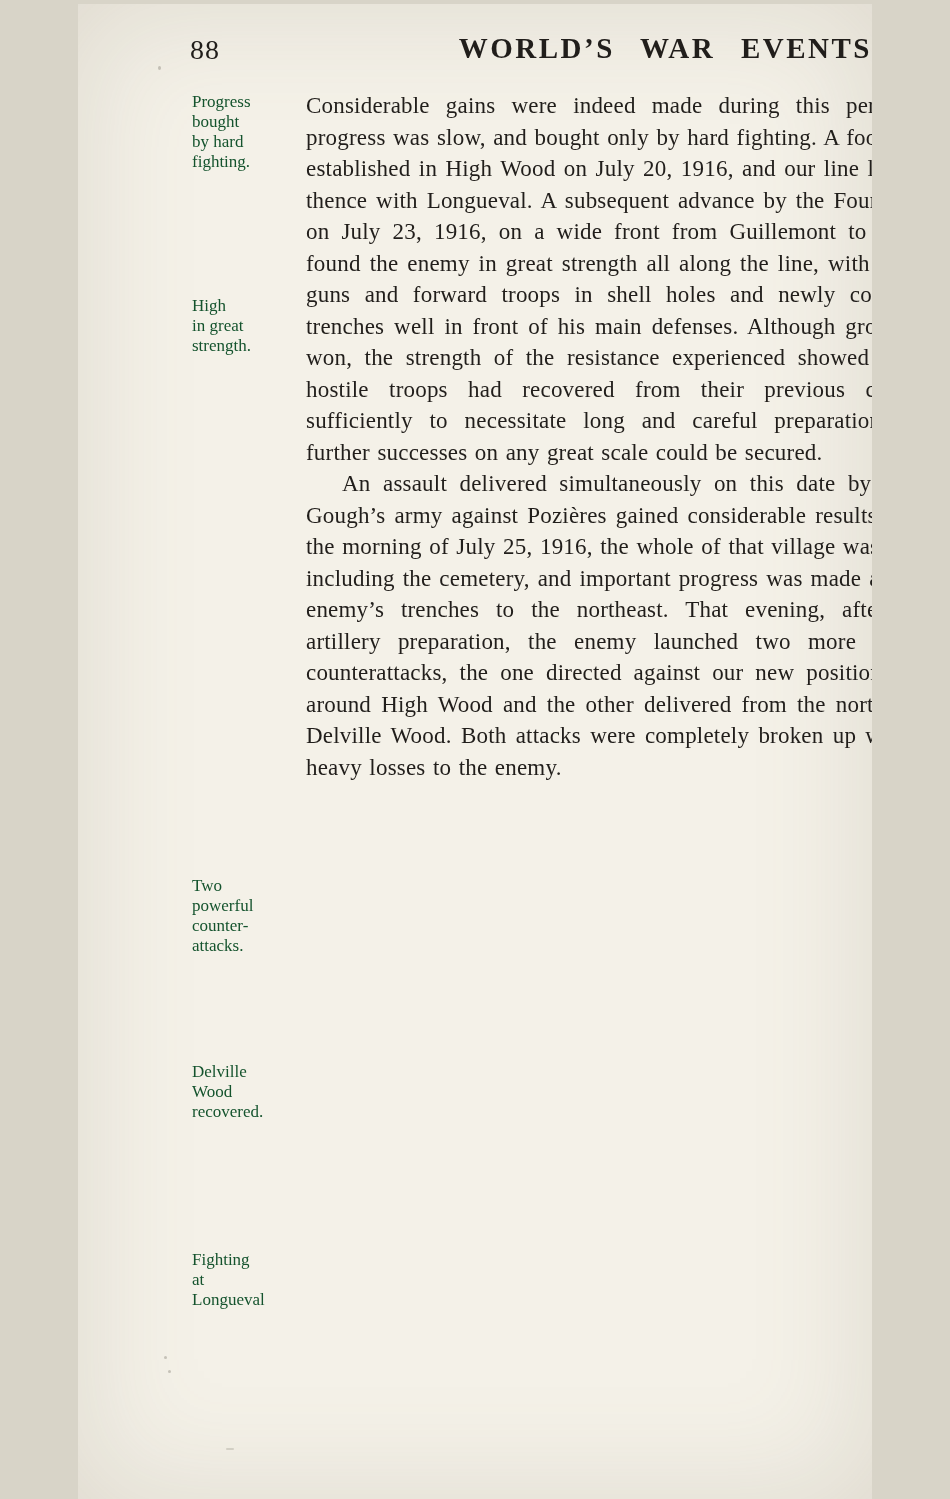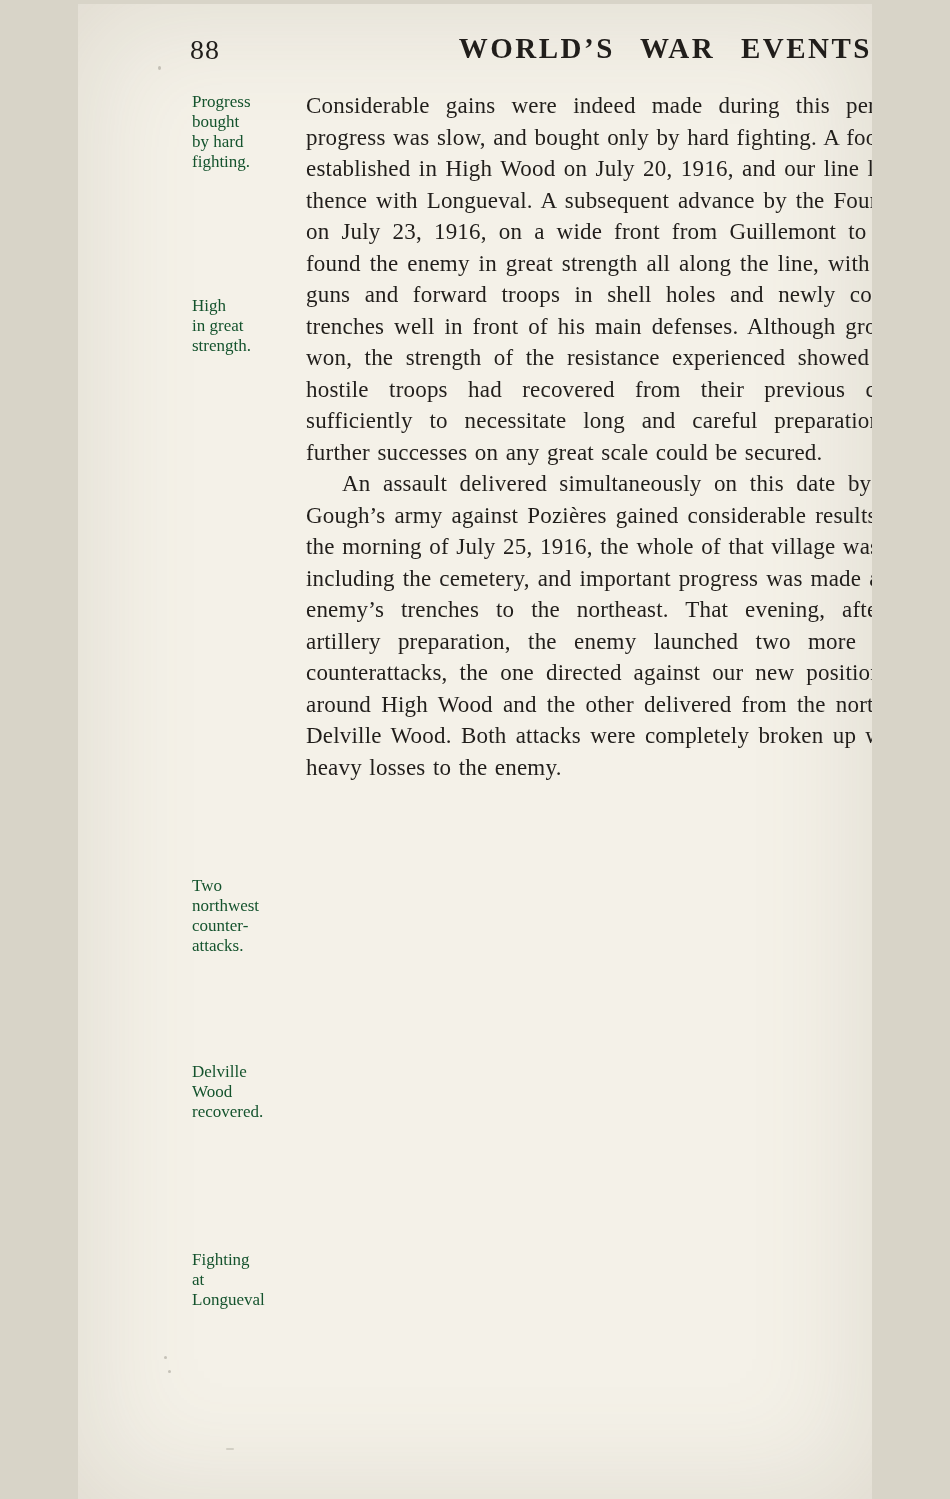--- a/index.html
+++ b/index.html
@@ -96,21 +96,21 @@
 
   <aside>
     <div class="sidenote" style="top: 88px;">Progress
 bought
 by hard
 fighting.</div>
     <div class="sidenote" style="top: 292px;">High
 in great
 strength.</div>
     <div class="sidenote" style="top: 872px;">Two
-northwest
+powerful
 counter-
 attacks.</div>
     <div class="sidenote" style="top: 1058px;">Delville
 Wood
 recovered.</div>
     <div class="sidenote" style="top: 1246px;">Fighting
 at
 Longueval</div>
   </aside>
 

